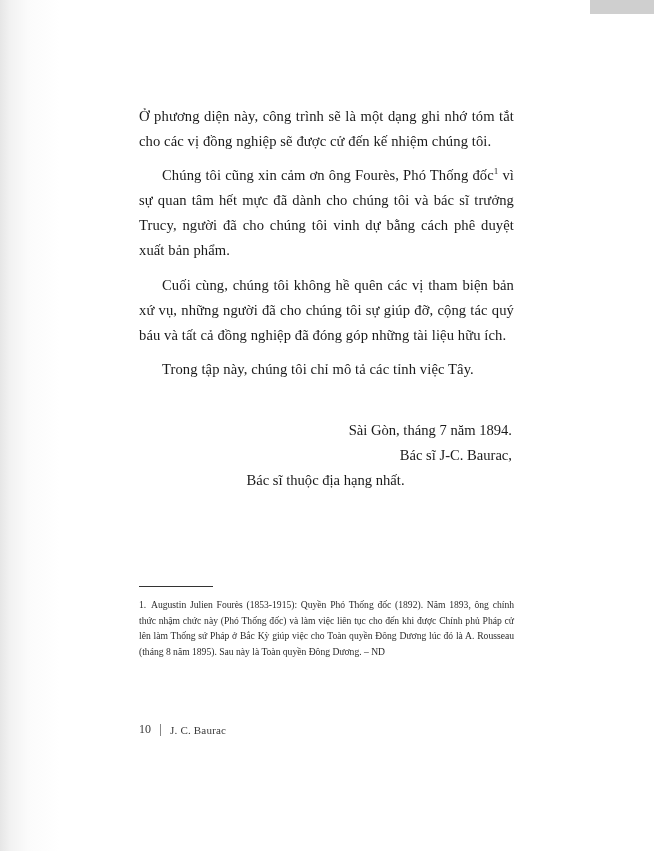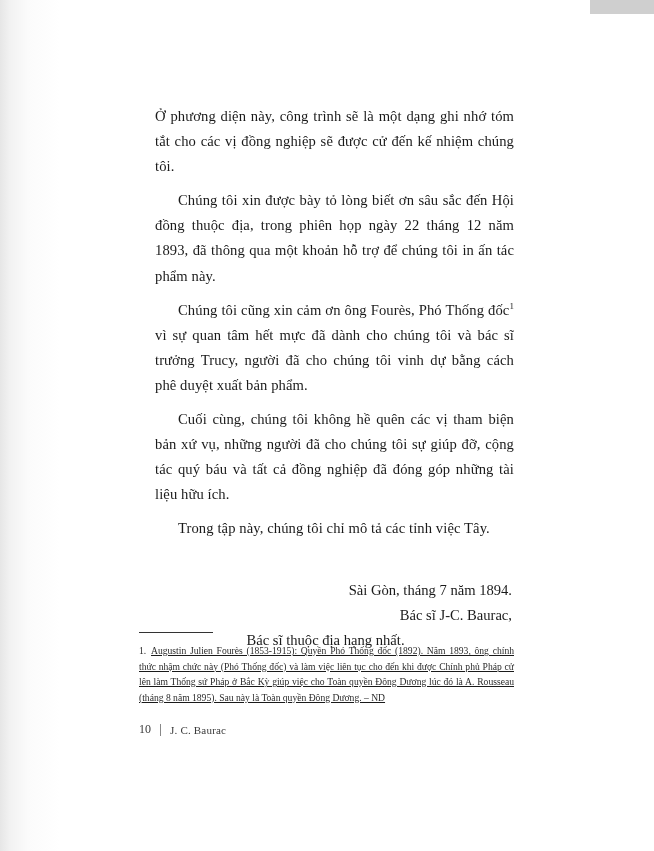--- a/index.html
+++ b/index.html
@@ -37,21 +37,21 @@
   }
 
   .content {
     position: absolute;
     left: 139px;
     top: 104px;
     width: 375px;
   }
 
   p.body-par {
-    margin: 0 0 0 16px;
+    margin: 0 0 0 0;
     font-size: 14.6px;
     line-height: 1.72;
     text-align: justify;
     text-justify: inter-word;
     letter-spacing: 0.1px;
   }
   p.body-par + p.body-par {
     margin-top: 9px;
   }
   p.indent {
@@ -73,23 +73,22 @@
   .signature-block div {
     padding-right: 2px;
   }
   .sig-line-1 { padding-right: 28px; }
   .sig-line-2 { padding-right: 42px; }
   .sig-line-3 { padding-right: 0px; text-align: center; }
 
   .footnote-area {
     position: absolute;
     left: 139px;
-    top: 632px;
+    top: 586px;
     width: 375px;
-    text-decoration: underline;
   }
   .footnote-rule {
     width: 74px;
     height: 1px;
     background: #333;
     margin-bottom: 10px;
   }
   .footnote-text {
     font-size: 9.6px;
     line-height: 1.62;
@@ -129,21 +128,20 @@
 <body>
 
 <div class="page-sheet">
 
   <div class="top-right-mark"></div>
 
   <div class="content">
 
     <p class="body-par">Ở phương diện này, công trình sẽ là một dạng ghi nhớ tóm tắt cho các vị đồng nghiệp sẽ được cử đến kế nhiệm chúng tôi.</p>
 
-    <p class="body-par indent">Chúng tôi xin được bày tỏ lòng biết ơn sâu sắc đến Hội đồng thuộc địa, trong phiên họp ngày 22 tháng 12 năm 1893, đã thông qua một khoản hỗ trợ để chúng tôi in ấn tác phẩm này.</p>
 
     <p class="body-par indent"><span>Chúng tôi cũng xin cảm ơn ông Fourès, Phó Thống đốc<sup class="fnref">1</sup> vì sự quan tâm hết mực đã dành cho chúng tôi và bác sĩ trưởng Trucy, người đã cho chúng tôi vinh dự bằng cách phê duyệt xuất bản phẩm.</span></p>
 
     <p class="body-par indent">Cuối cùng, chúng tôi không hề quên các vị tham biện bản xứ vụ, những người đã cho chúng tôi sự giúp đỡ, cộng tác quý báu và tất cả đồng nghiệp đã đóng góp những tài liệu hữu ích.</p>
 
     <p class="body-par indent">Trong tập này, chúng tôi chỉ mô tả các tỉnh việc Tây.</p>
 
 
     <div class="signature-block">
       <div class="sig-line-1">Sài Gòn, tháng 7 năm 1894.</div>

